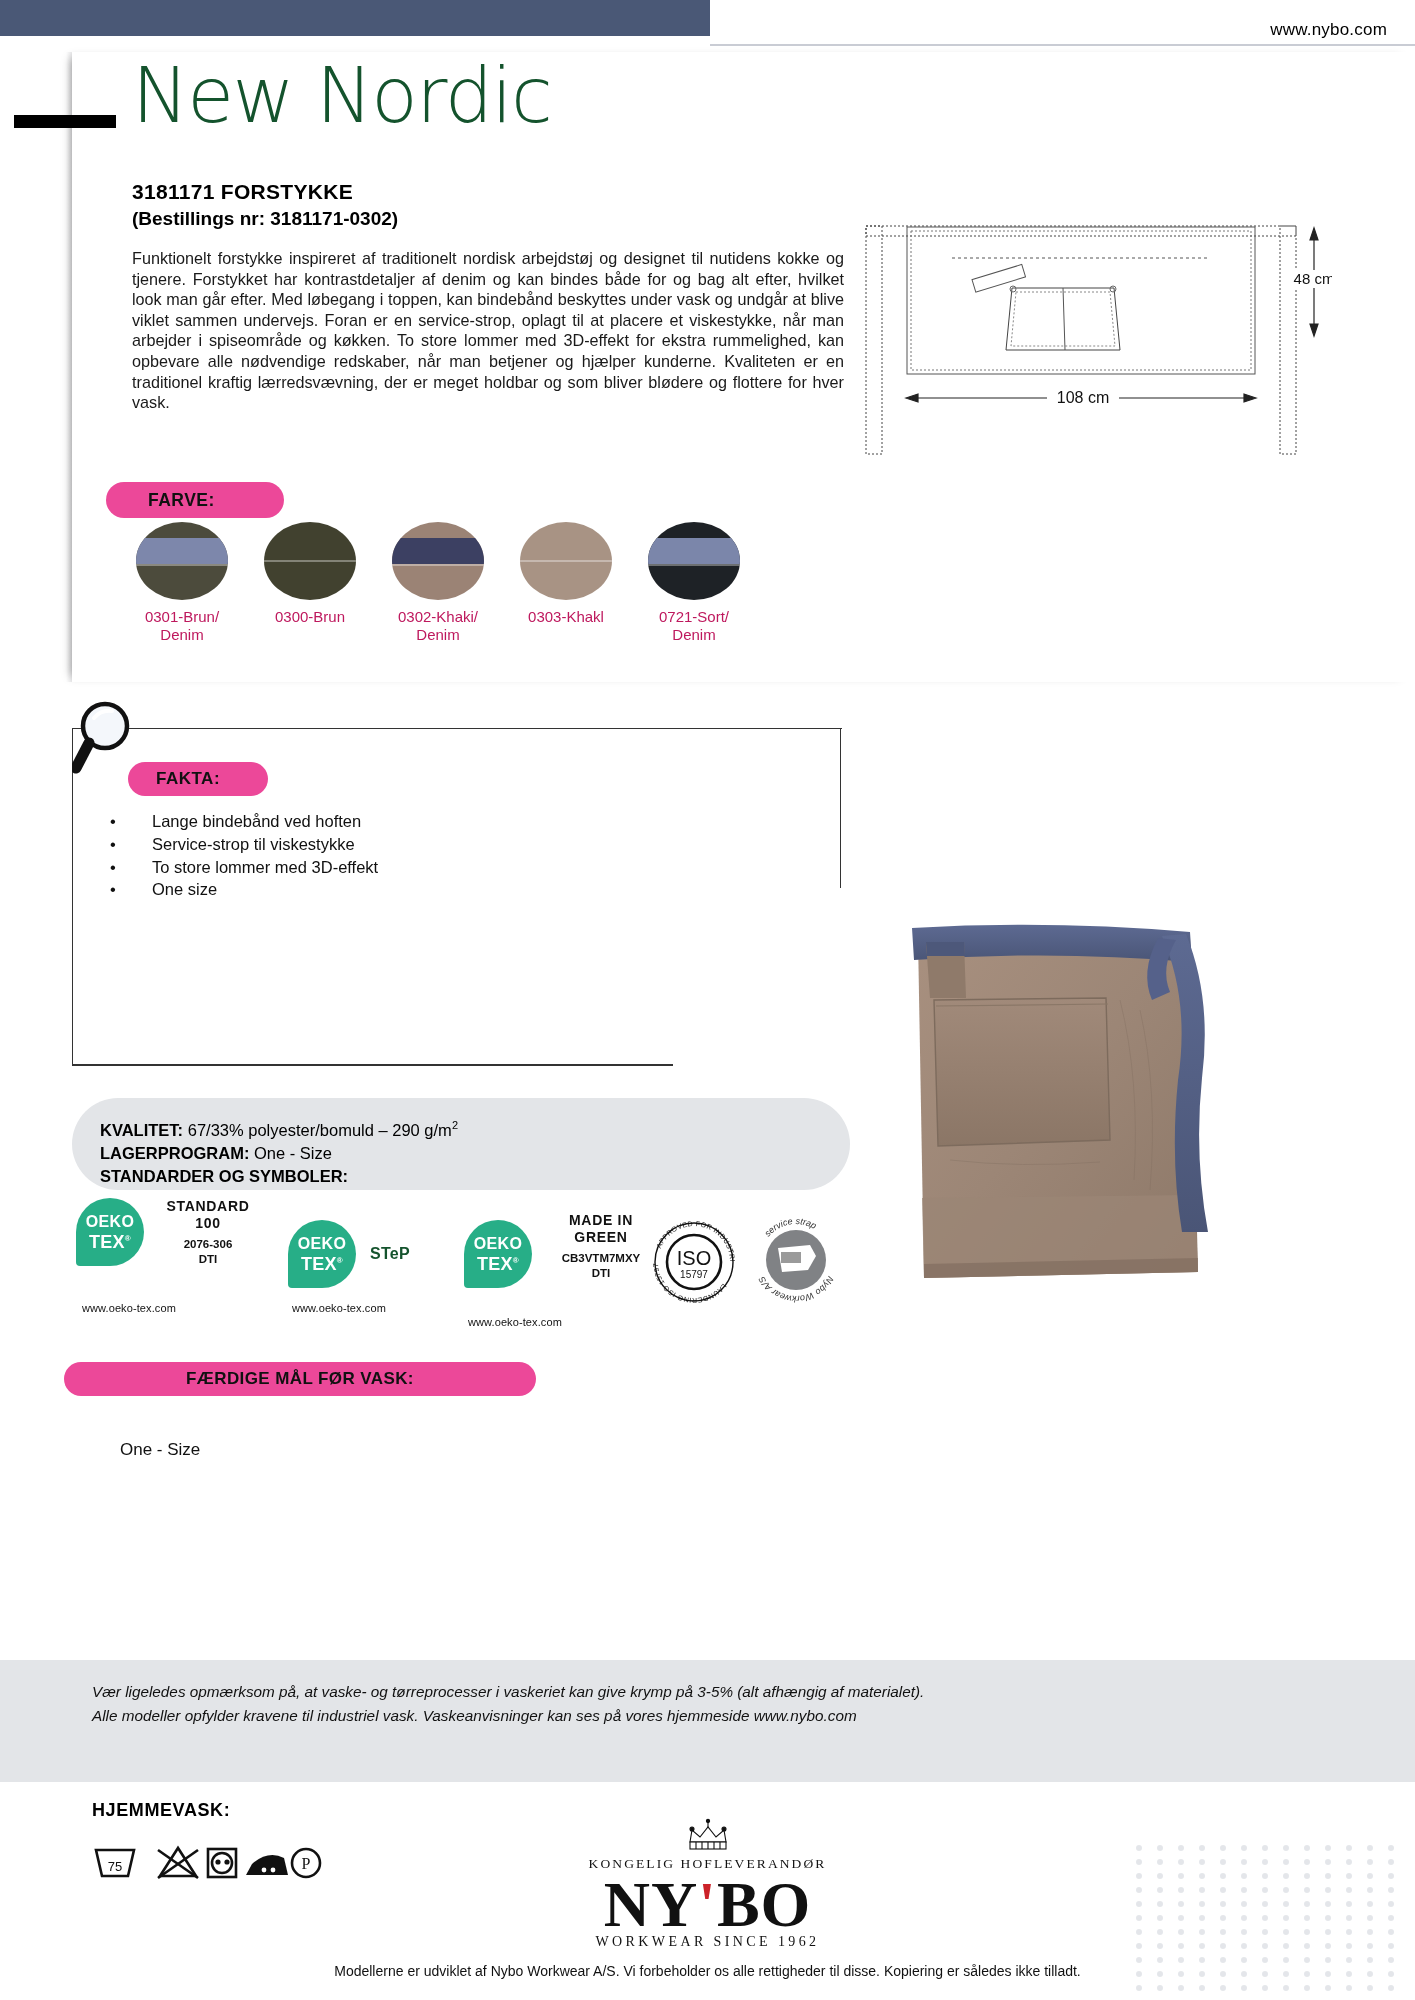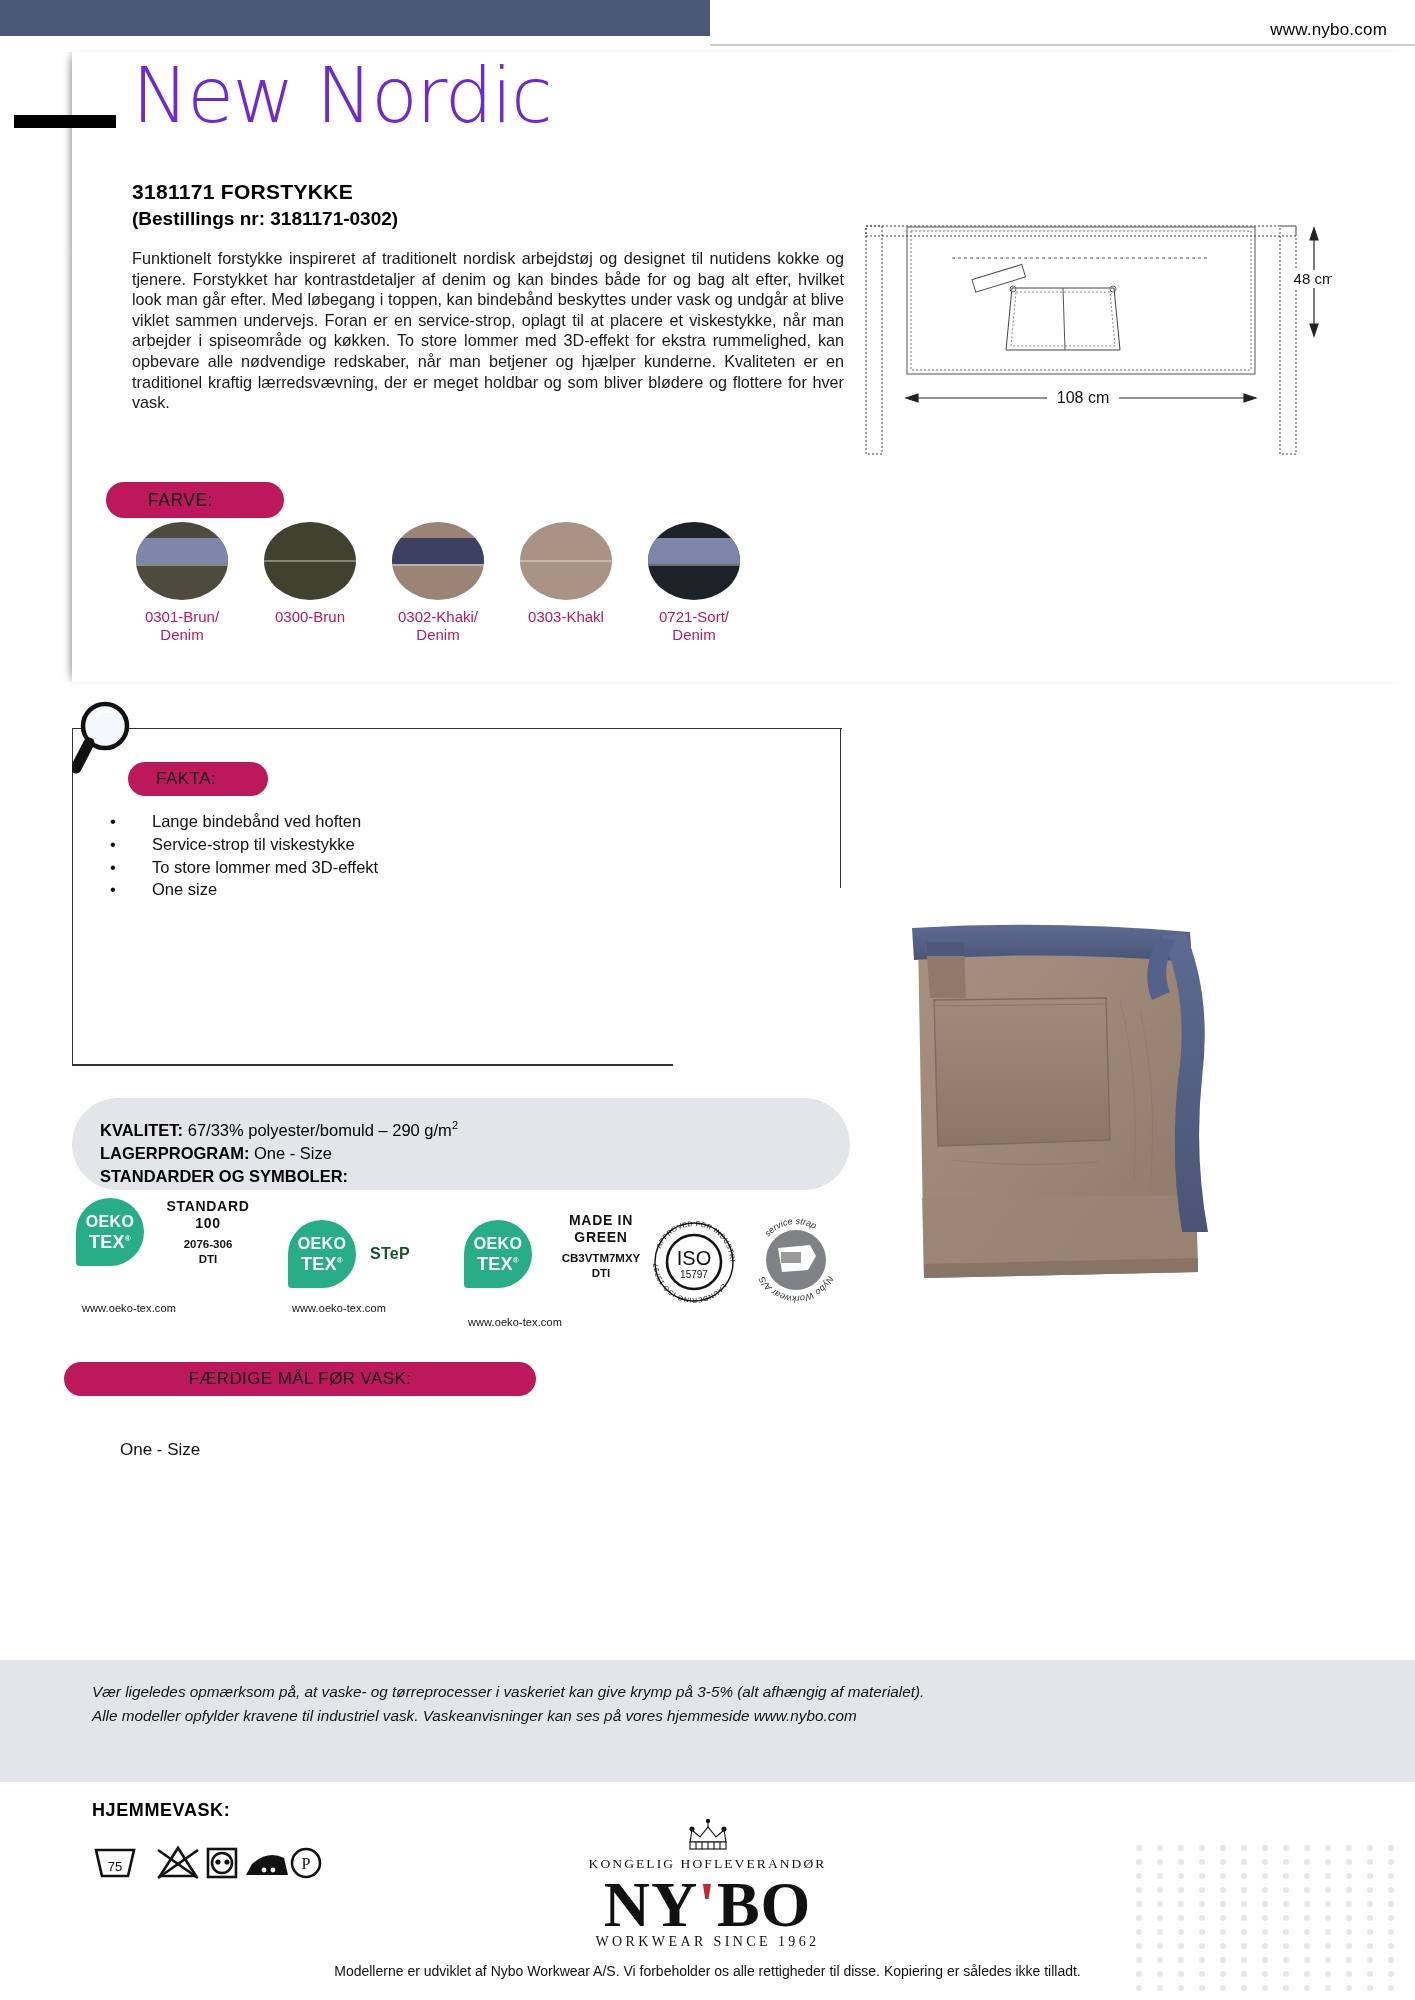--- a/index.html
+++ b/index.html
@@ -41,21 +41,21 @@
   }
 
   
   .dash {
     position: absolute; left: 14px; top: 115px; width: 102px; height: 13px;
     background: #000;
   }
   .brand-title {
     position: absolute; left: 132px; top: 58px;
     font-size: 76px; font-weight: 300; letter-spacing: -1.5px;
-    color: #6d28d9; line-height: 1; font-family: "DejaVu Sans", sans-serif;
+    color: #14532d; line-height: 1; font-family: "DejaVu Sans", sans-serif;
   }
 
   
   .prod-code {
     position: absolute; left: 132px; top: 180px;
     font-size: 21px; font-weight: bold; color: #000; letter-spacing: .3px;
   }
   .prod-order {
     position: absolute; left: 132px; top: 208px;
     font-size: 19px; font-weight: bold; color: #000;
@@ -63,23 +63,23 @@
 
   
   .description {
     position: absolute; left: 132px; top: 248px; width: 712px;
     font-size: 16.2px; line-height: 20.6px; color: #1a1a1a;
     text-align: justify; text-justify: inter-word;
   }
 
   
   .pill {
-    background: #be185d; border-radius: 22px;
+    background: #ec4899; border-radius: 22px;
     display: flex; align-items: center;
-    font-weight: normal; color: #111; text-align: right;
+    font-weight: bold; color: #111; text-align: right;
   }
 
   .farve-pill {
     position: absolute; left: 106px; top: 482px;
     width: 178px; height: 36px; font-size: 17.5px; padding-left: 42px;
     letter-spacing: .5px;
   }
 
   
   .swatch-row {

